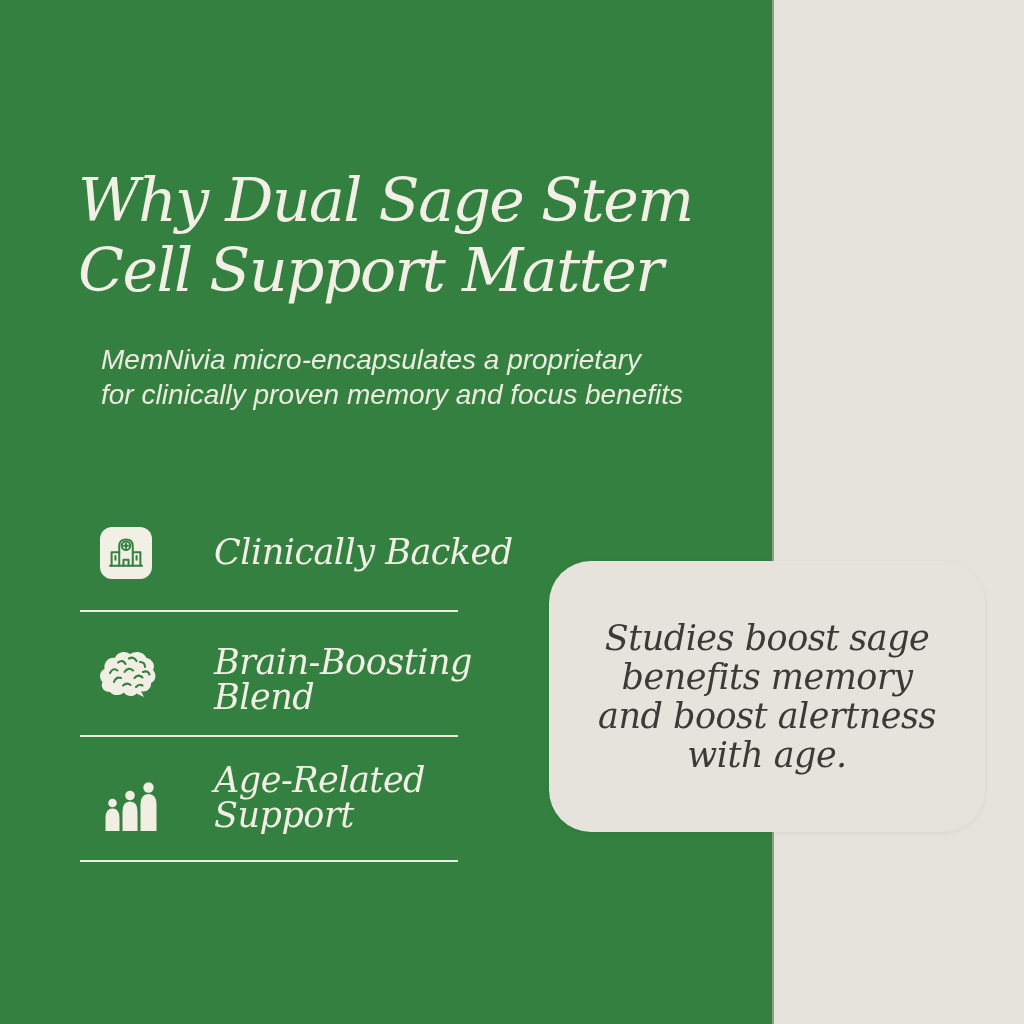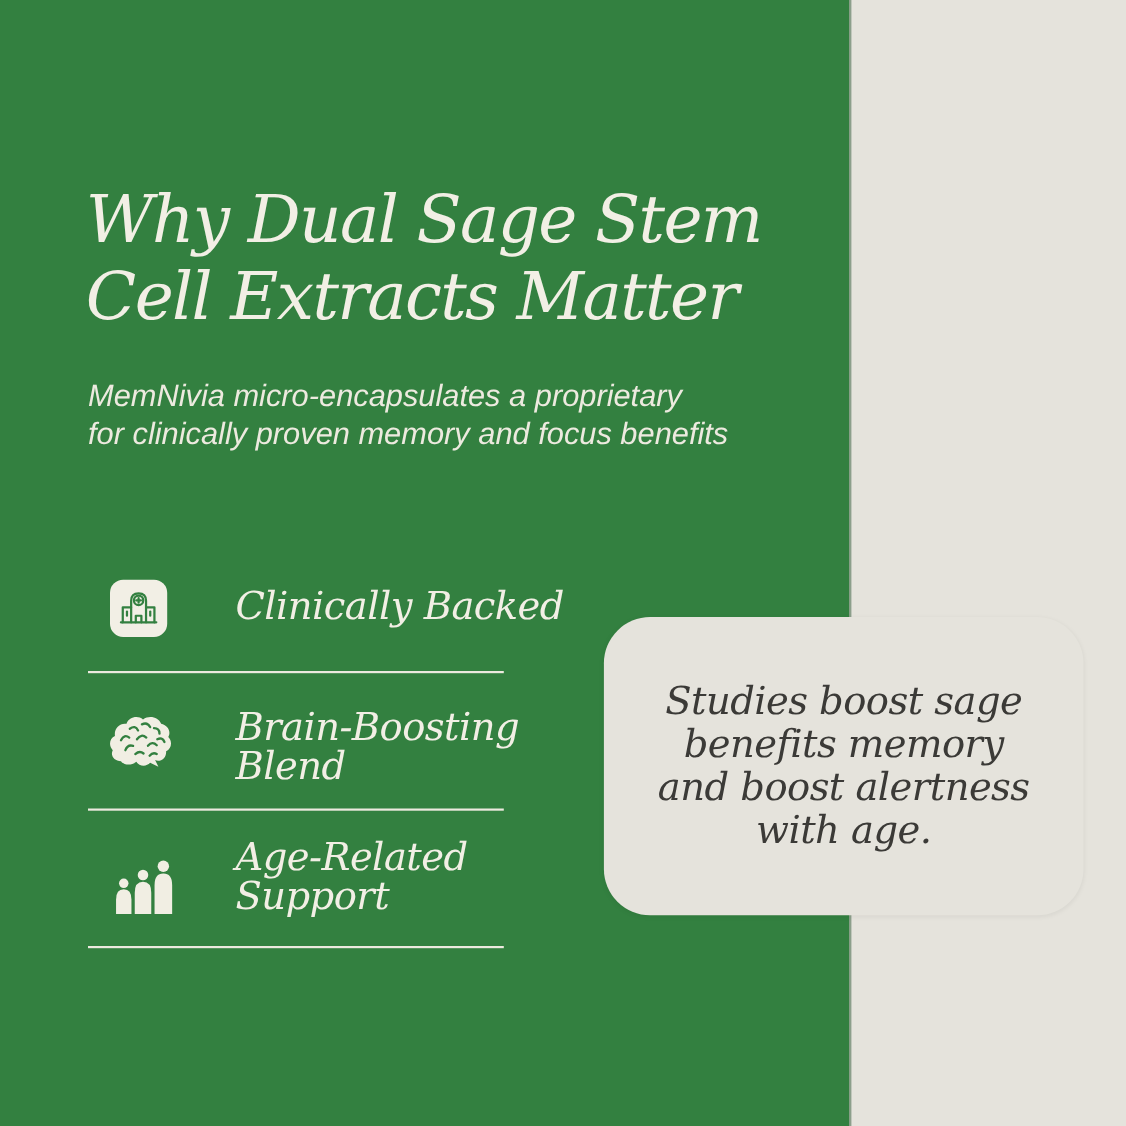--- a/index.html
+++ b/index.html
@@ -39,21 +39,21 @@
   
   .subtitle {
     position: absolute;
     left: 80px; top: 342px;
     margin: 0;
     font-family: "Liberation Sans", sans-serif;
     font-size: 28px; line-height: 35px;
     font-weight: 400;
     color: var(--cream-soft, #edeadf);
   }
-  .subtitle span { display: block; }
+  .subtitle span { display: block; margin-left: 21px; }
   
   .feature-label {
     position: absolute;
     left: 180px;
     font-family: "DejaVu Serif", serif;
     font-size: 35px;
     letter-spacing: -0.5px;
     color: var(--cream, #f2efe5);
   }
   .feature-label span { display: block; margin-left: 34px; }
@@ -101,21 +101,21 @@
 </style>
 </head>
 <body>
 
 <div class="canvas">
 
   <div class="panel-right"></div>
 
   <h1 class="title">
     <span>Why Dual Sage Stem</span>
-    <span>Cell Extracts Matter</span>
+    <span>Cell Support Matter</span>
   </h1>
 
   <p class="subtitle">
     <span>MemNivia micro-encapsulates a proprietary</span>
     <span>for clinically proven memory and focus benefits</span>
   </p>
 
   <div class="icon-tile">
     <svg width="44" height="44" viewBox="0 0 52 52" fill="none" stroke="#338040" stroke-width="2.4" stroke-linecap="round" stroke-linejoin="round">
       <path d="M9 41 V25 H18"></path>

